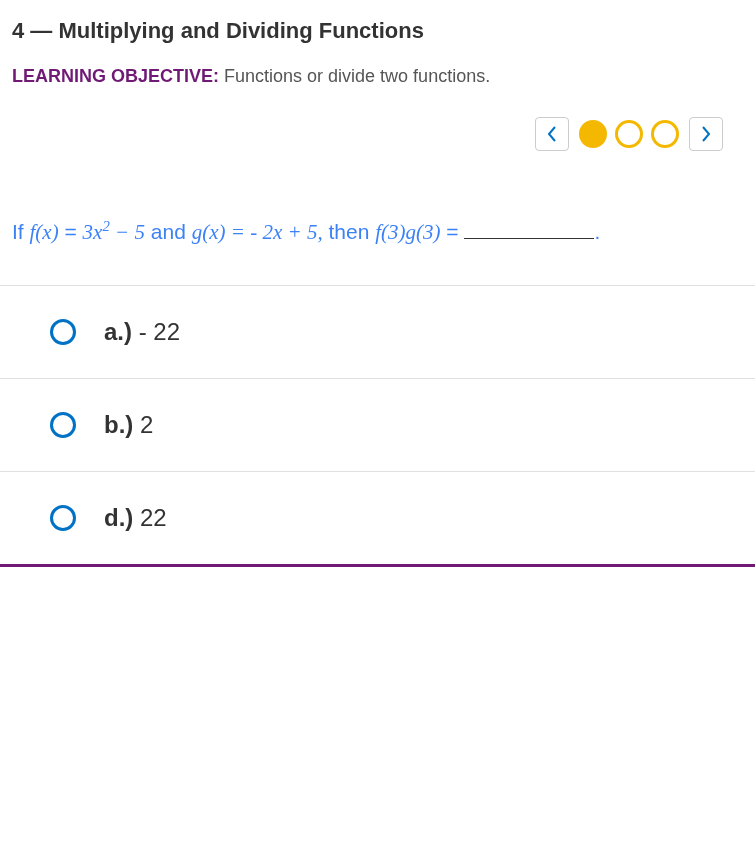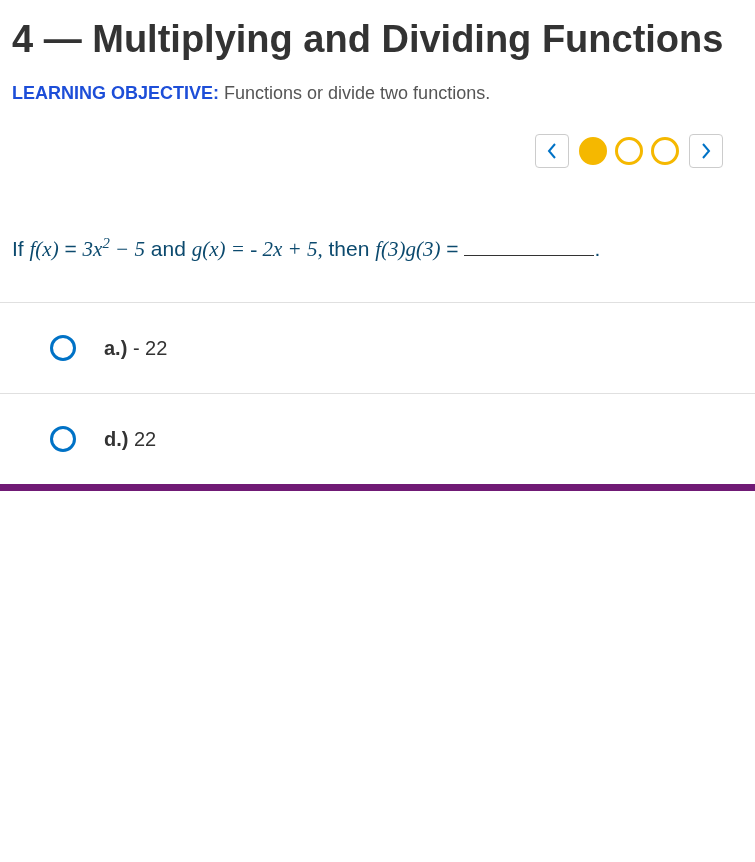--- a/index.html
+++ b/index.html
@@ -6,31 +6,31 @@
   body {
     font-family: Arial, Helvetica, sans-serif;
     width: 755px;
     background: #fff;
     color: #333;
   }
   .header {
     padding: 18px 12px 10px 12px;
   }
   .title {
-    font-size: 38px;
+    font-size: 22px;
     font-weight: bold;
     color: #333;
     margin-bottom: 22px;
   }
   .objective {
     font-size: 18px;
     color: #555;
     margin-bottom: 30px;
   }
-  .objective .label { font-weight: bold; color: #1d4ed8; }
+  .objective .label { font-weight: bold; color: #701a75; }
   .nav-row {
     display: flex;
     justify-content: flex-end;
     align-items: center;
     gap: 10px;
     padding-right: 20px;
     margin-bottom: 55px;
   }
   .nav-btn {
     width: 34px;
@@ -47,41 +47,41 @@
   .dots { display: flex; gap: 8px; align-items: center; }
   .dot {
     width: 28px; height: 28px; border-radius: 50%;
     border: 3px solid #f5b800;
     background: transparent;
   }
   .dot.filled { background: #f5b800; }
   .question {
     font-size: 21px;
     padding: 0 12px 40px 12px;
-    color: #0c4a6e;
+    color: #3b82f6;
   }
   .question .math { font-style: italic; font-family: 'Times New Roman', serif; }
   .sup { font-size: 0.7em; vertical-align: super; }
   .blank { display: inline-block; border-bottom: 1px solid #333; width: 130px; height: 1.1em; vertical-align: baseline; }
   .choices { }
   .choice {
     display: flex;
     align-items: center;
     gap: 28px;
     padding: 32px 50px;
     border-top: 1px solid #e0e0e0;
     cursor: pointer;
   }
-  .choice:last-child { border-bottom: 7px solid #701a75; }
+  .choice:last-child { border-bottom: 3px solid #701a75; }
   .radio {
     width: 26px; height: 26px; border-radius: 50%;
     border: 3px solid #0072c6;
     flex-shrink: 0;
   }
-  .choice-text { font-size: 20px; color: #333; }
+  .choice-text { font-size: 24px; color: #333; }
   .choice-text .letter { font-weight: bold; }
 </style>
 </head>
 <body>
 
 <div class="header">
   <div class="title">4 — Multiplying and Dividing Functions</div>
   <div class="objective">
     <span class="label">LEARNING OBJECTIVE:</span><span> Functions or divide two functions.</span>
   </div>
@@ -108,15 +108,19 @@
   <span>If </span><span class="math">f(x)</span><span> = </span><span class="math"><span>3x</span><span class="sup">2</span><span> − 5</span></span><span> and </span><span class="math">g(x)</span><span class="math"> =  - 2x + 5,</span><span> then </span><span class="math">f(3)g(3)</span><span> = </span><span class="blank"></span><span>.</span>
 </div>
 
 <div class="choices">
   <div class="choice">
     <div class="radio"></div>
     <div class="choice-text"><span class="letter">a.)</span><span> - 22</span></div>
   </div>
   <div class="choice">
     <div class="radio"></div>
+    <div class="choice-text"><span class="letter">b.)</span><span> 2</span></div>
+  </div>
+  <div class="choice">
+    <div class="radio"></div>
     <div class="choice-text"><span class="letter">d.)</span><span> 22</span></div>
   </div>
 </div>
 
 </body></html>

